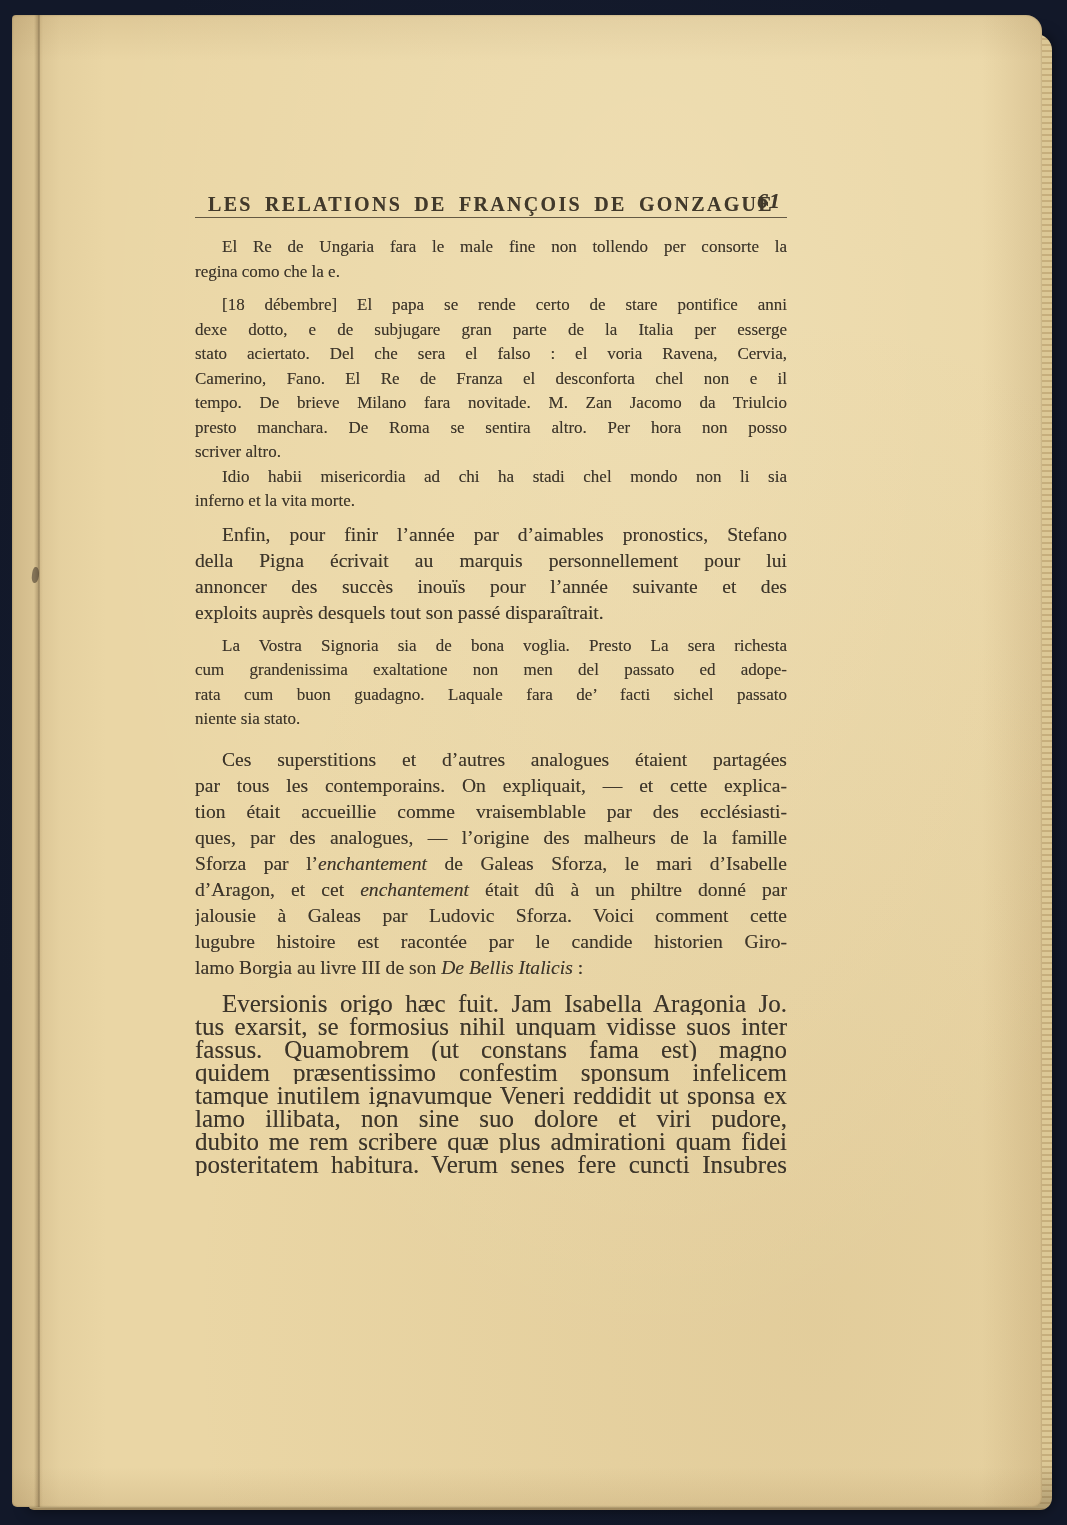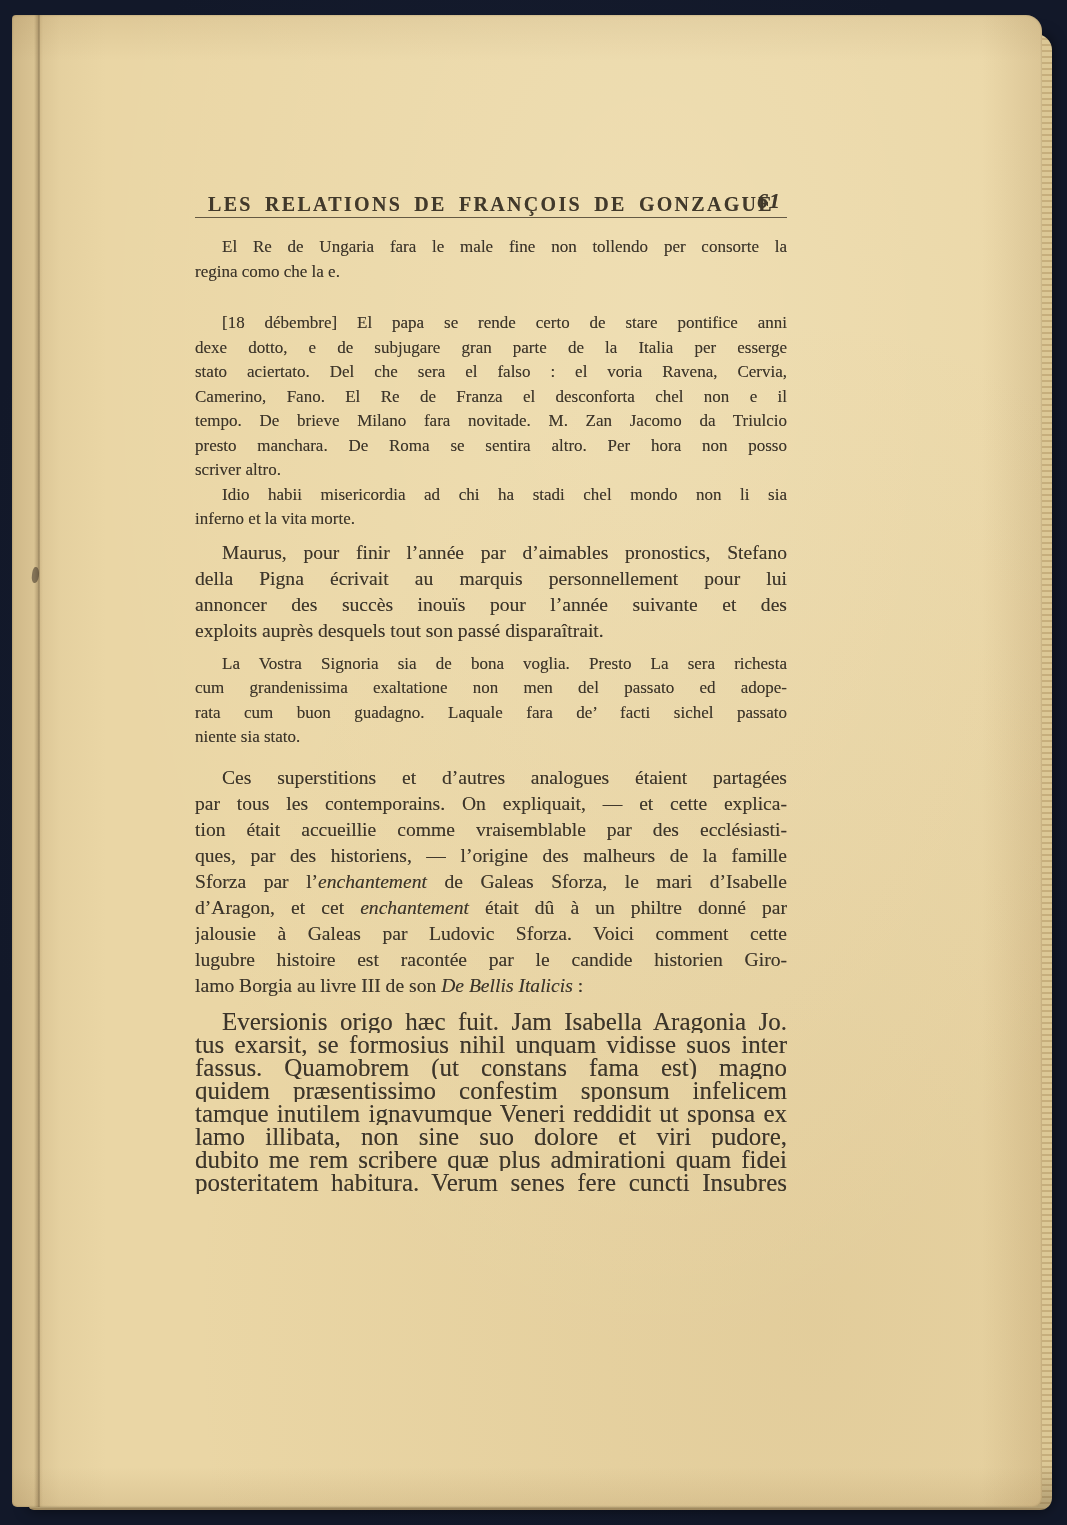--- a/index.html
+++ b/index.html
@@ -61,21 +61,21 @@
   .para{margin:0;}
   .para .line{display:block;text-align:justify;text-align-last:justify;overflow:hidden;}
   .para .line.last{text-align-last:left;}
   .para .line:first-child{text-indent:27px;}
   .para.body{font-size:19.6px;line-height:26px;}
   .para.body .line{height:26px;}
   .para.quote{font-size:17px;line-height:24.5px;}
   .para.quote .line{height:24.5px;}
   .para.quote-sm{font-size:25px;line-height:23px;}
   .para.quote-sm .line{height:23px;}
-  .para:nth-of-type(2){margin-top:27px;}
+  .para:nth-of-type(2){margin-top:9px;}
   .para:nth-of-type(3){margin-top:0px;}
   .para:nth-of-type(4){margin-top:8px;}
   .para:nth-of-type(5){margin-top:8px;}
   .para:nth-of-type(6){margin-top:15px;}
   .para:nth-of-type(7){margin-top:11px;}
   .para i{}
 </style>
 </head>
 <body>
 
@@ -103,36 +103,36 @@
           <span class="line">Camerino, Fano. El Re de Franza el desconforta chel non e il</span>
           <span class="line">tempo. De brieve Milano fara novitade. M. Zan Jacomo da Triulcio</span>
           <span class="line">presto manchara. De Roma se sentira altro. Per hora non posso</span>
           <span class="line last">scriver altro.</span>
         </p>
         <p class="para quote">
           <span class="line">Idio habii misericordia ad chi ha stadi chel mondo non li sia</span>
           <span class="line last">inferno et la vita morte.</span>
         </p>
         <p class="para body">
-          <span class="line">Maurus, pour finir l’année par d’aimables pronostics, Stefano</span>
+          <span class="line">Enfin, pour finir l’année par d’aimables pronostics, Stefano</span>
           <span class="line">della Pigna écrivait au marquis personnellement pour lui</span>
           <span class="line">annoncer des succès inouïs pour l’année suivante et des</span>
           <span class="line last">exploits auprès desquels tout son passé disparaîtrait.</span>
         </p>
         <p class="para quote">
           <span class="line">La Vostra Signoria sia de bona voglia. Presto La sera richesta</span>
           <span class="line">cum grandenissima exaltatione non men del passato ed adope-</span>
           <span class="line">rata cum buon guadagno. Laquale fara de’ facti sichel passato</span>
           <span class="line last">niente sia stato.</span>
         </p>
         <p class="para body">
           <span class="line">Ces superstitions et d’autres analogues étaient partagées</span>
           <span class="line">par tous les contemporains. On expliquait, — et cette explica-</span>
           <span class="line">tion était accueillie comme vraisemblable par des ecclésiasti-</span>
-          <span class="line">ques, par des historiens, — l’origine des malheurs de la famille</span>
+          <span class="line">ques, par des analogues, — l’origine des malheurs de la famille</span>
           <span class="line">Sforza par l’<i>enchantement</i> de Galeas Sforza, le mari d’Isabelle</span>
           <span class="line">d’Aragon, et cet <i>enchantement</i> était dû à un philtre donné par</span>
           <span class="line">jalousie à Galeas par Ludovic Sforza. Voici comment cette</span>
           <span class="line">lugubre histoire est racontée par le candide historien Giro-</span>
           <span class="line last">lamo Borgia au livre III de son <i>De Bellis Italicis</i> :</span>
         </p>
         <p class="para quote-sm">
           <span class="line">Eversionis origo hæc fuit. Jam Isabella Aragonia Jo. Galeatio</span>
           <span class="line">tus exarsit, se formosius nihil unquam vidisse suos inter amicos</span>
           <span class="line">fassus. Quamobrem (ut constans fama est) magno veneficio et</span>

